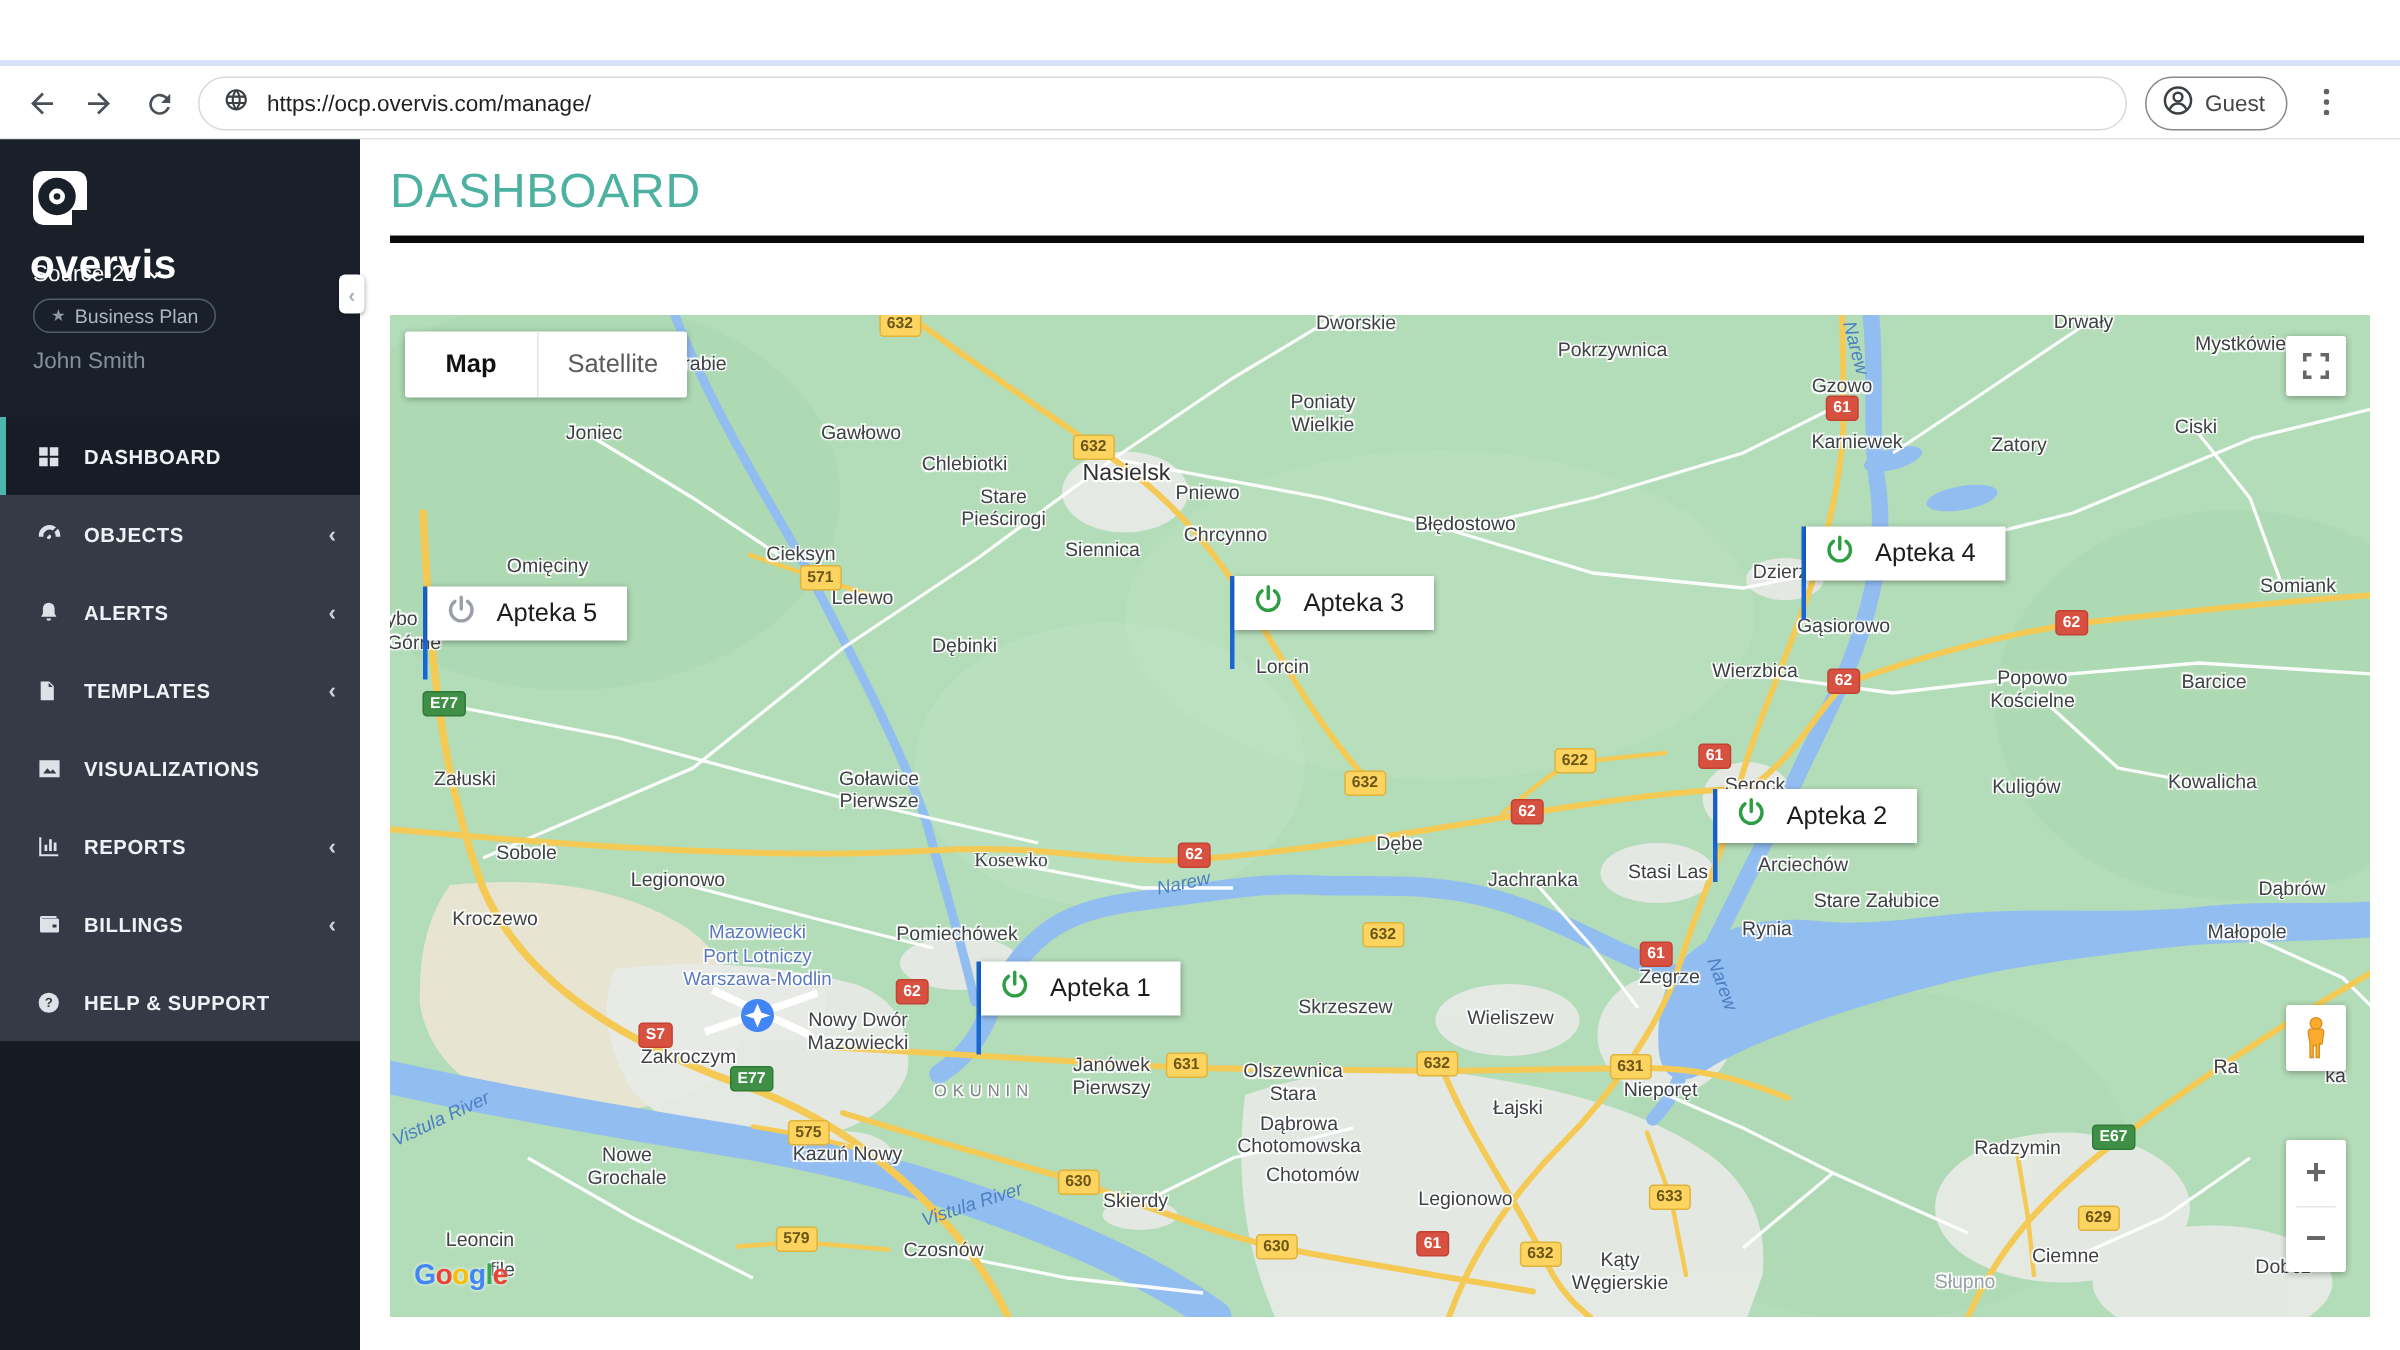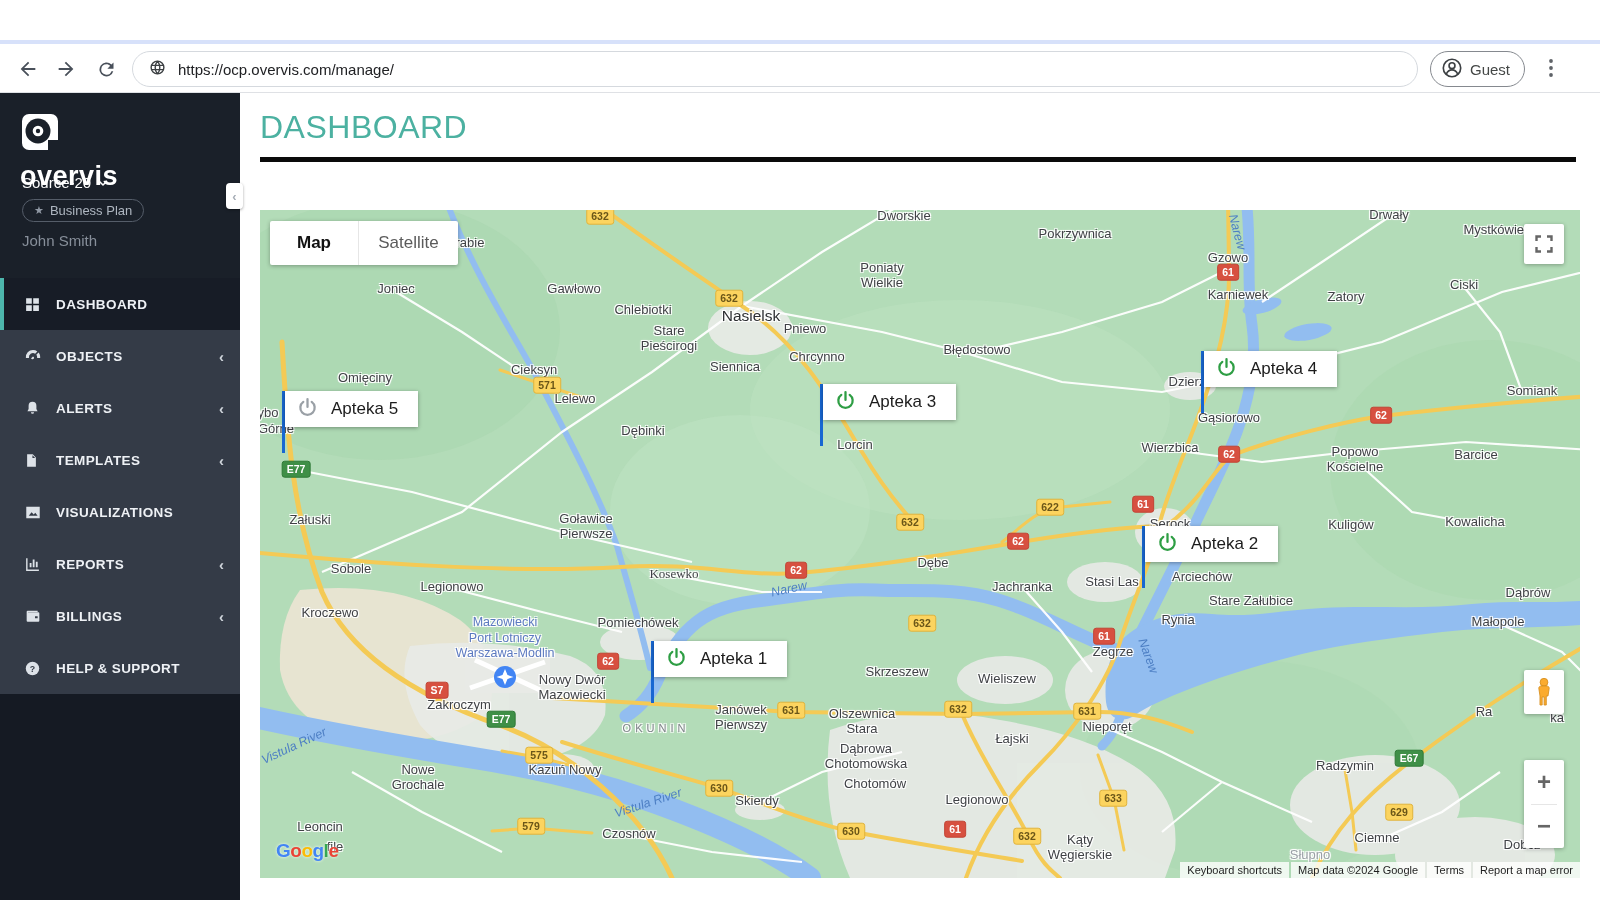--- a/index.html
+++ b/index.html
@@ -513,20 +513,14 @@
           <circle cx="12" cy="5" r="3.6" fill="#fbab2e" stroke="#d78e1f" stroke-width=".8"></circle>
           <path d="M7.2 10.5c0-1.2 1-2.1 2.2-2.1h5.2c1.2 0 2.2.9 2.2 2.1l-1.1 7.2h-1.6v8.3h-2V18.6h-1.8v7.4h-2v-8.3H8.3z" fill="#fbab2e" stroke="#d78e1f" stroke-width=".8"></path>
         </svg>
     </div>
     <div class="zoomctl">
       <div class="zbtn">+</div>
       <div class="zdiv"></div>
       <div class="zbtn">−</div>
     </div>
     <div class="glogo"><span style="color: rgb(66, 133, 244);">G</span><span style="color: rgb(234, 67, 53);">o</span><span style="color: rgb(251, 188, 5);">o</span><span style="color: rgb(66, 133, 244);">g</span><span style="color: rgb(52, 168, 83);">l</span><span style="color: rgb(234, 67, 53);">e</span></div>
-    <div class="attr">
-      <span>Keyboard shortcuts</span>
-      <span>Map data ©2024 Google</span>
-      <span>Terms</span>
-      <span>Report a map error</span>
-    </div>
   </div>
 </div>
 
 </body></html>

